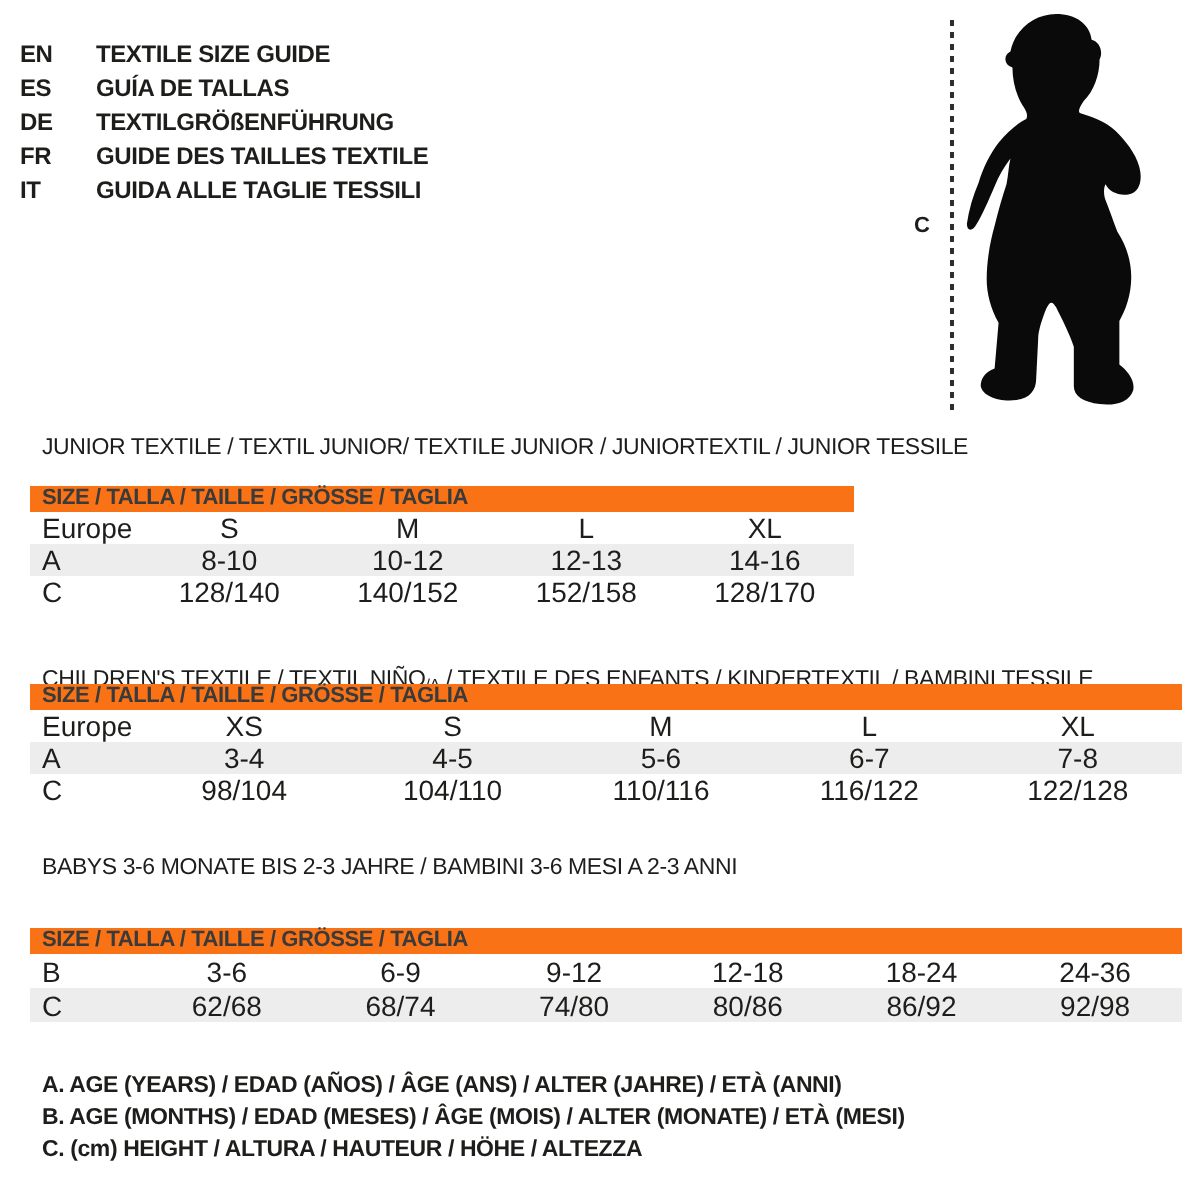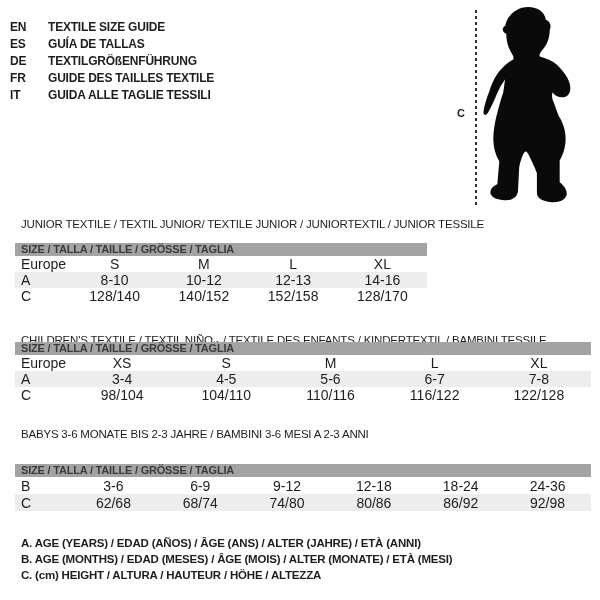--- a/index.html
+++ b/index.html
@@ -25,21 +25,21 @@
   .h-junior{left:21px;top:216px;}
   .h-children{left:21px;top:332px;}
   .h-babies{left:21px;top:426px;}
   .sub-a{font-size:8px;vertical-align:-2px;}
 
   
   .table-block{left:15px;}
   .t-junior{top:243px;width:412px;}
   .t-children{top:342px;width:576px;}
   .t-babies{top:464px;width:576px;}
-  .size-bar{background:#a3a3a3;height:13px;line-height:13px;font-size:11px;font-weight:700;
+  .size-bar{background:#f97316;height:13px;line-height:13px;font-size:11px;font-weight:700;
     color:#3a3a3a;padding-left:6px;letter-spacing:-0.2px;}
   table{width:100%;border-collapse:collapse;table-layout:fixed;}
   td{font-size:14px;height:16px;text-align:center;padding:0;color:#1d1d1b;white-space:nowrap;}
   .t-babies td{height:17px;text-align:center;}
   td.lbl{text-align:left;padding-left:6px;}
   tr.alt{background:#ededed;}
 
   
   .notes{left:21px;top:535px;}
   .note-line{font-size:11.5px;font-weight:700;line-height:16px;letter-spacing:-0.2px;white-space:nowrap;}

